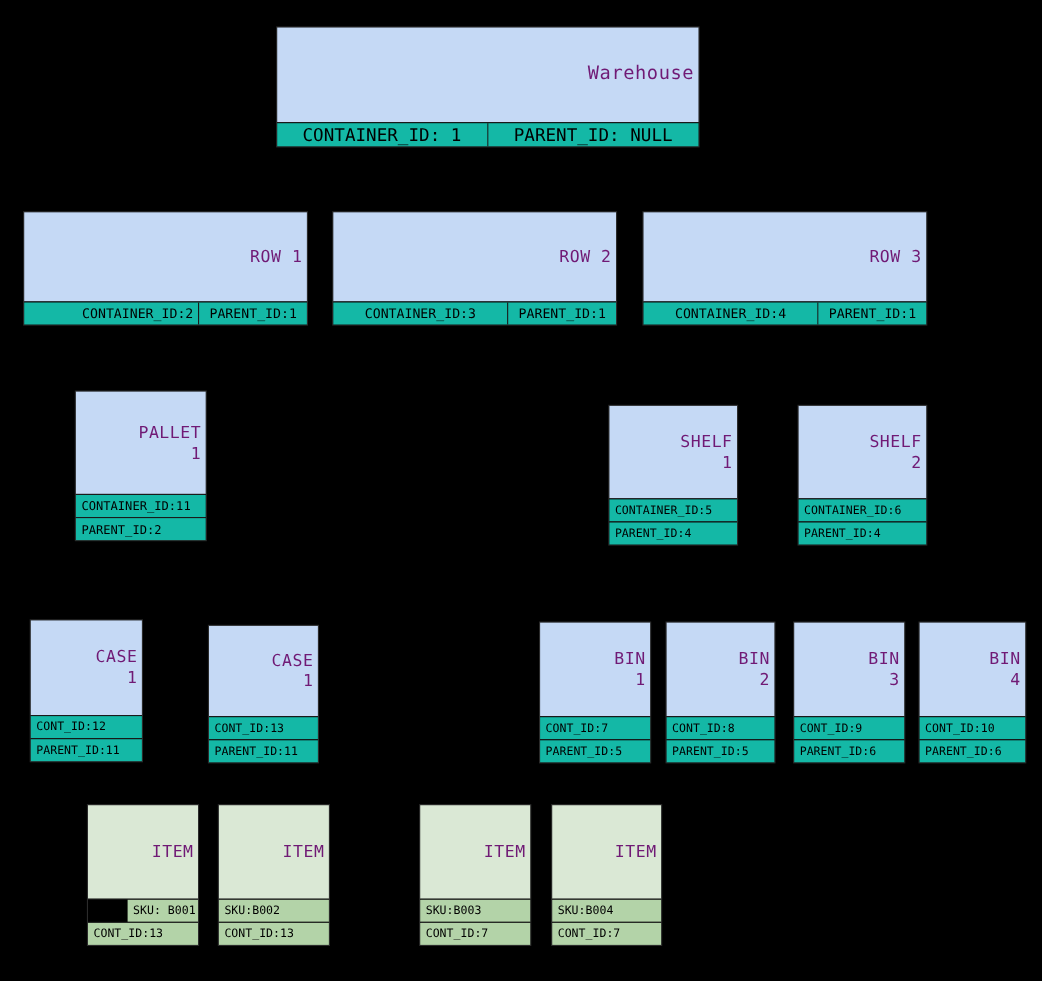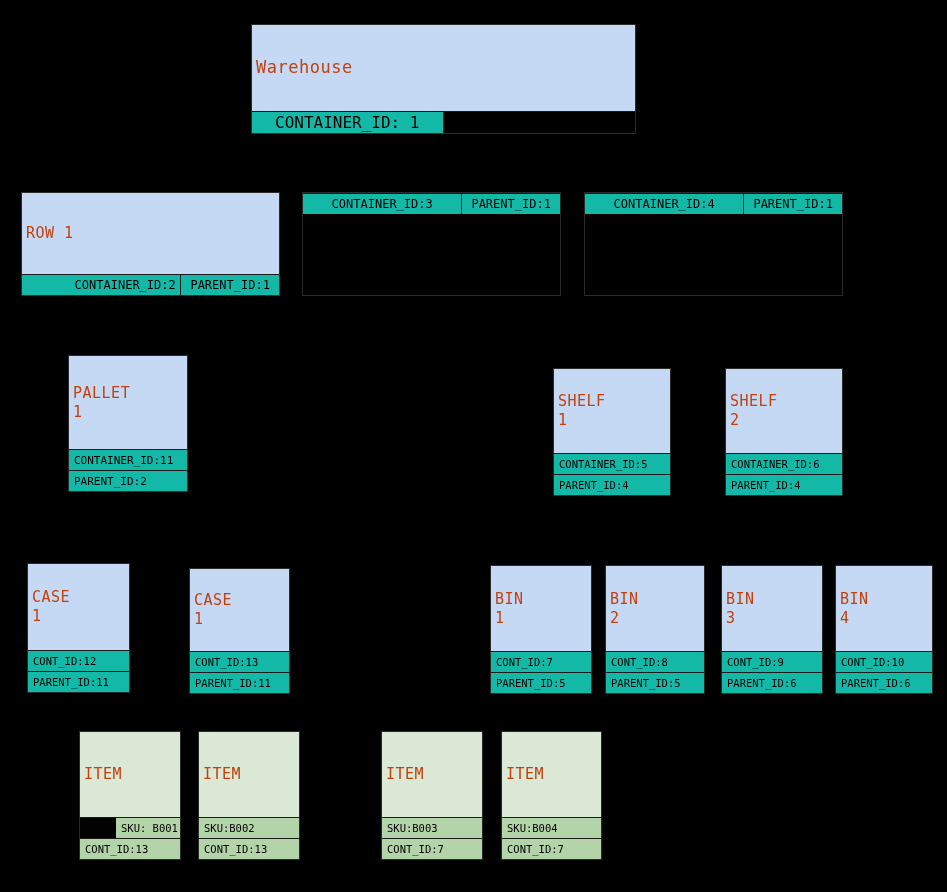--- a/index.html
+++ b/index.html
@@ -20,25 +20,25 @@
     position: absolute;
     box-sizing: border-box;
     display: flex;
     flex-direction: column;
     border: 1px solid #2b2b2b;
   }
   .node .body {
     flex: 1 1 auto;
     display: flex;
     flex-direction: column;
-    align-items: flex-start;
+    align-items: flex-end;
     justify-content: center;
     text-align: center;
     line-height: 1.25;
-    color: #c2410c;
+    color: #701a75;
     letter-spacing: 0.5px;
     padding: 16px 4px;
     box-sizing: border-box;
   }
   .node .title-line { display: block; white-space: pre; }
   .footer-row {
     display: flex;
     flex-direction: row;
     border-top: 1px solid #1a1a1a;
     box-sizing: border-box;
@@ -75,41 +75,48 @@
 <body>
 
 <div id="canvas">
 
   <div class="node blue" style="left:251px; top:24px; width:385px; height:110px;">
     <div class="body f-lg">
       <span class="title-line">Warehouse</span>
     </div>
     <div class="footer-row foot-lg">
       <div class="footer-cell split-left center-cell" style="width:50%;">CONTAINER_ID: 1</div>
+      <div class="footer-cell center-cell" style="width:50%;">PARENT_ID: NULL</div>
     </div>
   </div>
 
   <div class="node blue" style="left:21px; top:192px; width:259px; height:104px;">
     <div class="body f-md">
       <span class="title-line">ROW 1</span>
     </div>
     <div class="footer-row foot-md">
       <div class="footer-cell split-left center-cell" style="width:62%;padding-left:48px;">CONTAINER_ID:2</div>
       <div class="footer-cell center-cell" style="width:38%;">PARENT_ID:1</div>
     </div>
   </div>
 
   <div class="node blue" style="left:302px; top:192px; width:259px; height:104px;">
+    <div class="body f-md">
+      <span class="title-line">ROW 2</span>
+    </div>
     <div class="footer-row foot-md">
       <div class="footer-cell split-left center-cell" style="width:62%;">CONTAINER_ID:3</div>
       <div class="footer-cell center-cell" style="width:38%;">PARENT_ID:1</div>
     </div>
   </div>
 
   <div class="node blue" style="left:584px; top:192px; width:259px; height:104px;">
+    <div class="body f-md">
+      <span class="title-line">ROW 3</span>
+    </div>
     <div class="footer-row foot-md">
       <div class="footer-cell split-left center-cell" style="width:62%;">CONTAINER_ID:4</div>
       <div class="footer-cell center-cell" style="width:38%;">PARENT_ID:1</div>
     </div>
   </div>
 
   <div class="node blue" style="left:68px; top:355px; width:120px; height:137px;">
     <div class="body f-md">
       <span class="title-line">PALLET</span>
       <span class="title-line">1</span>

